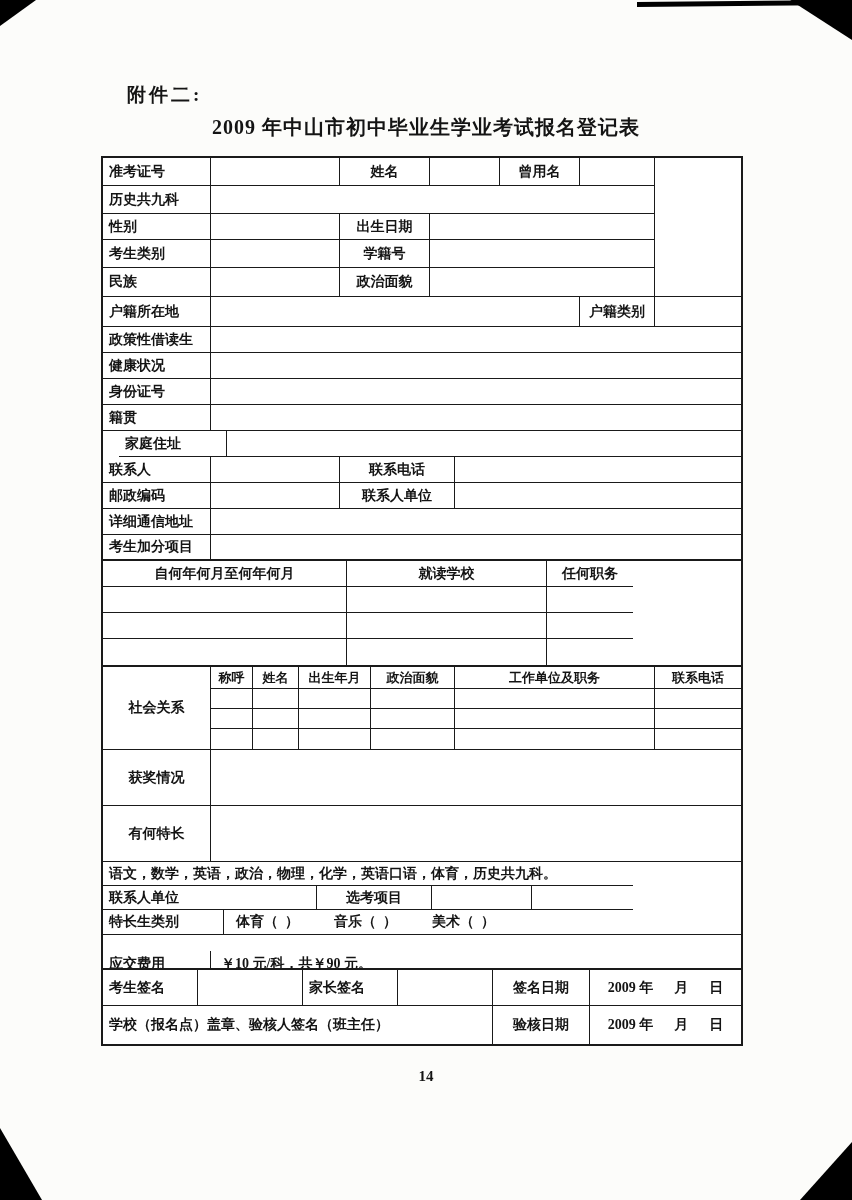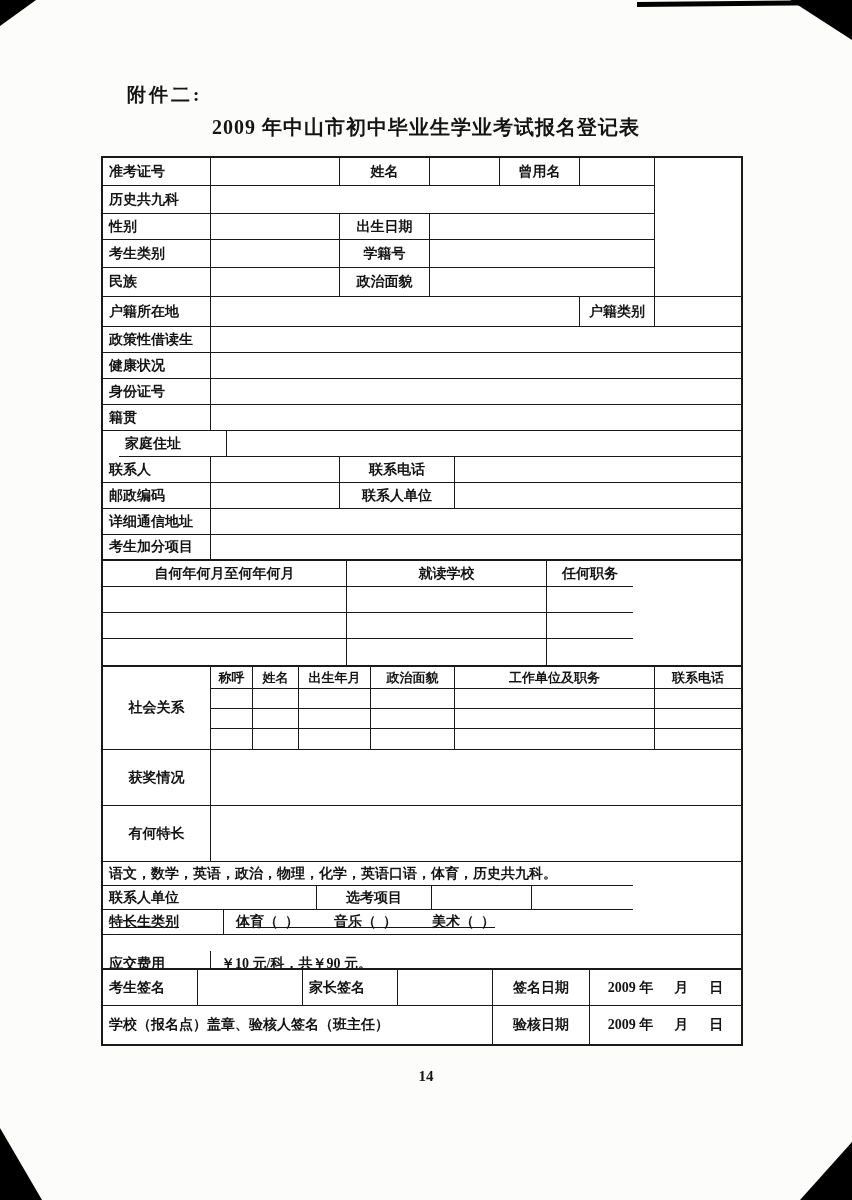--- a/index.html
+++ b/index.html
@@ -230,21 +230,21 @@
     <div class="vstack" style="width:530px;">
       <div class="row" style="height:24px;">
         <div class="c nb" style="width:530px;">语文，数学，英语，政治，物理，化学，英语口语，体育，历史共九科。</div>
       </div>
       <div class="row" style="height:24px;">
         <div class="c" style="width:214px;">联系人单位</div>
         <div class="c ctr" style="width:115px;">选考项目</div>
         <div class="c" style="width:100px;"></div>
         <div class="c nb" style="width:101px;"></div>
       </div>
-      <div class="row nbb" style="height:24px;text-decoration:underline;">
+      <div class="row nbb" style="height:24px;">
         <div class="c" style="width:121px;">特长生类别</div>
         <div class="c nb" style="width:409px; padding-left:12px;">体育（  ）          音乐（  ）          美术（  ）</div>
       </div>
     </div>
   </div>
 
   <div class="row nbb" style="height:26px;margin-top:16px;">
     <div class="c" style="width:108px;">应交费用</div>
     <div class="c nb" style="width:530px; padding-left:10px;">￥10 元/科，共￥90 元。</div>
   </div>

